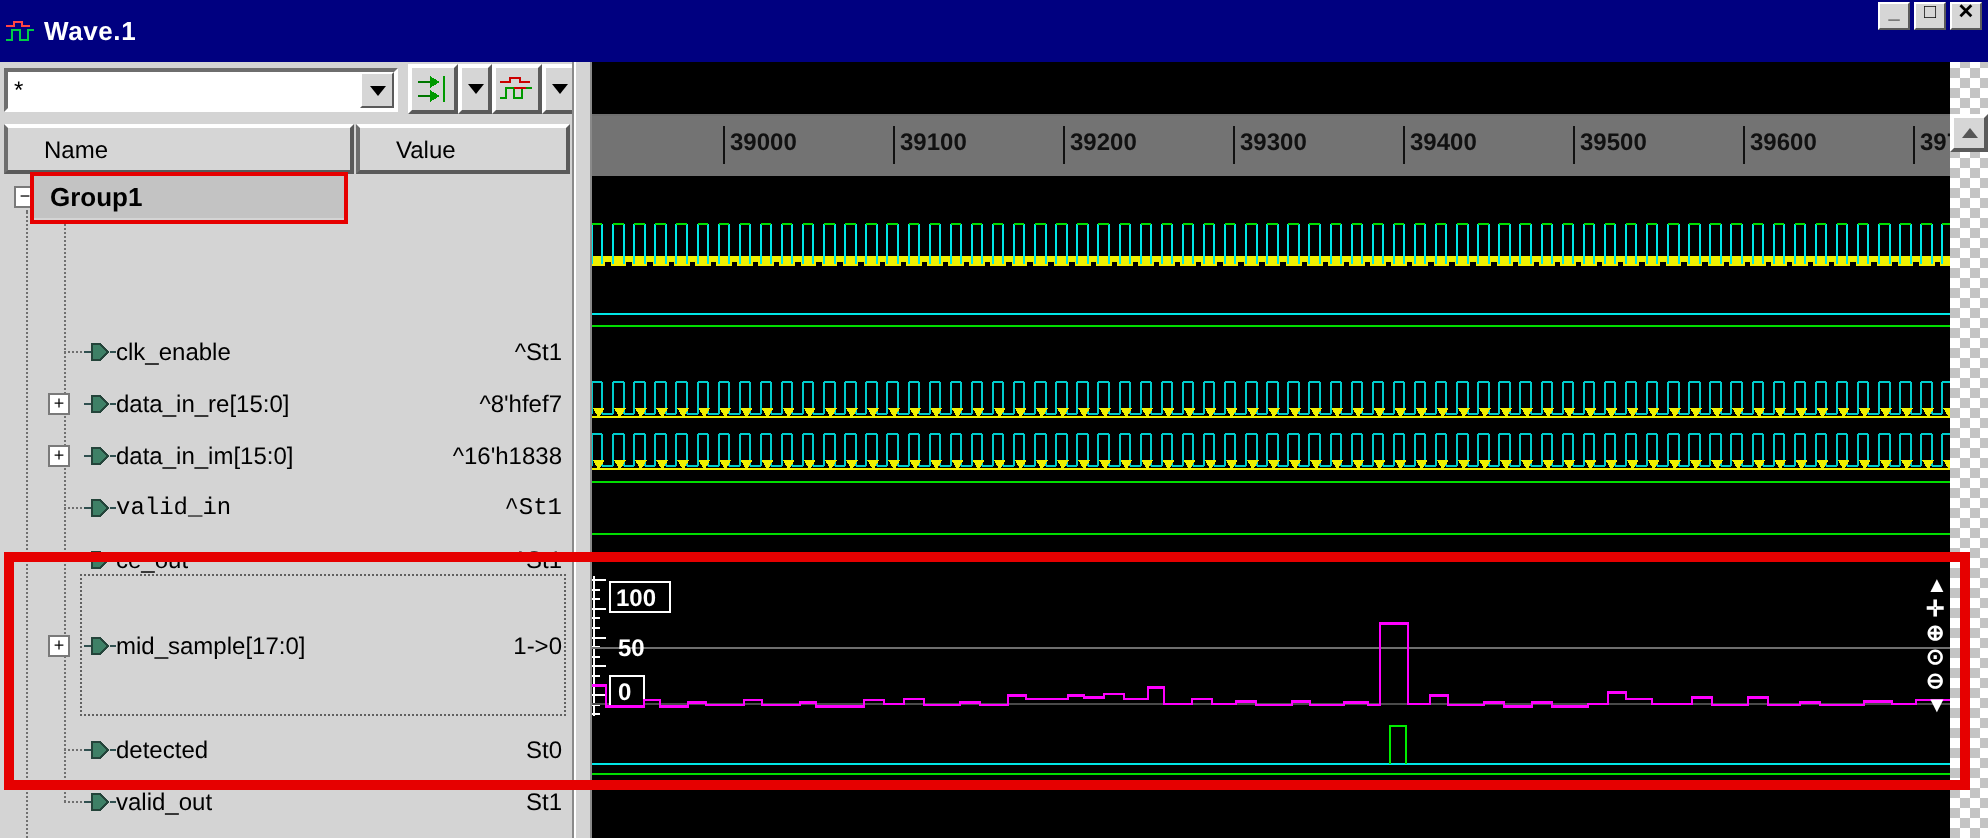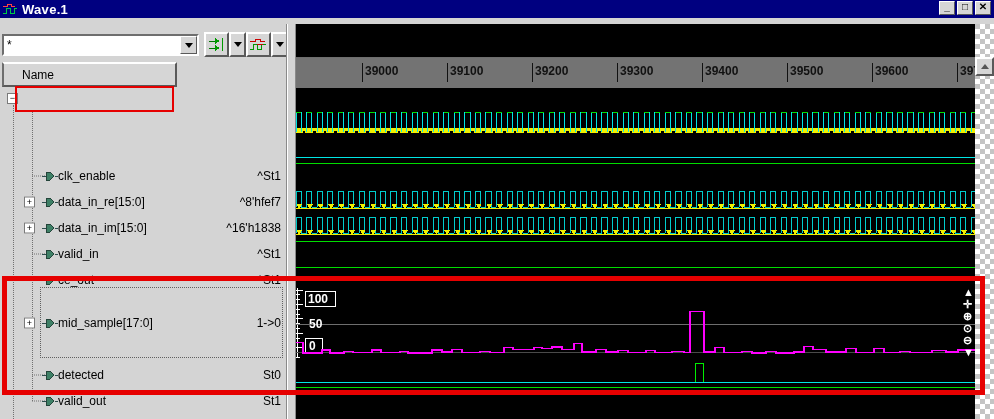--- a/index.html
+++ b/index.html
@@ -1,20 +1,20 @@
 <!DOCTYPE html>
 <html><head>
 <meta charset="utf-8">
 <style>
 *{margin:0;padding:0;box-sizing:border-box}
 html,body{width:994px;height:419px}
 body{position:relative;overflow:hidden;font-family:"Liberation Sans",sans-serif;background:#d4d4d4}
 svg{font-family:"Liberation Sans",sans-serif;shape-rendering:crispEdges}
 
-#titlebar{position:absolute;left:0;top:0;width:994px;height:18px;background:#000080;display:flex;align-items:center;color:#fff;z-index:6}
+#titlebar{position:absolute;left:0;top:0;width:994px;height:31px;background:#000080;display:flex;align-items:center;color:#fff;z-index:6}
 #titlebar .ttext{font-size:13px;font-weight:bold;margin-left:4px;letter-spacing:.3px}
 #titleicon{margin-left:2px;height:14px}
 .winbtns{position:absolute;right:3px;top:1px;display:flex;gap:2px}
 .wbtn{width:16px;height:14px;background:#d6d6d6;border:1px solid;border-color:#fff #5a5a5a #5a5a5a #fff;font-size:10px;line-height:10px;text-align:center;color:#000;font-weight:bold;overflow:hidden;cursor:default}
 #substrip{position:absolute;left:0;top:18px;width:994px;height:6px;background:#d4d4d4;z-index:1}
 
 #leftpanel{position:absolute;left:0;top:24px;width:286px;height:395px;background:#d4d4d4;z-index:2}
 #combo{position:absolute;left:2px;top:10px;width:197px;height:22px;border:2px solid;border-color:#6e6e6e #fff #fff #6e6e6e;background:#fff;display:flex}
 #cfield{flex:1;border:0;outline:none;font-size:12px;font-family:"Liberation Sans",sans-serif;padding-left:3px;background:#fff}
 .dropbtn{width:17px;background:#d6d6d6;border:1px solid;border-color:#fff #5a5a5a #5a5a5a #fff;display:flex;align-items:center;justify-content:center}
@@ -105,25 +105,29 @@
           <path d="M1 12h3v-5h4v5h4v-5h5" stroke="#009900" fill="none"></path>
           <path d="M8 7h6" stroke="#cc0000" fill="none"></path>
         </svg>
     </button>
     <button class="tbtn narrow">
         <span class="darr"></span>
       </button>
   </div>
 
   <div class="colhdr" id="hdrname">Name</div>
+  <div class="colhdr" id="hdrval">Value</div>
 
   <div id="tree">
     <div class="vline" id="vl1"></div>
     <div class="vline" id="vl2"></div>
     <div class="minusbox">−</div>
+    <div class="grouprow">
+      <span class="groupname">Group1</span>
+    </div>
       <div class="sigrow" style="top: 139px; height: 26px;">
         <div class="conn"></div>
         <span class="porticon"><svg width="16" height="10">
             <path d="M0 5H4M13 5H16" stroke="#2f4f4f"></path>
             <path d="M4 1H8L12 5L8 9H4Z" fill="#3e8066" stroke="#24443a"></path>
           </svg></span>
         <span class="signame">clk_enable</span>
         <span class="sigval">^St1</span>
       </div>
       <div class="sigrow" style="top: 165px; height: 26px;">
@@ -137,21 +141,21 @@
       </div>
       <div class="sigrow" style="top: 191px; height: 26px;">
         <div class="plusbox">+</div>
         <span class="porticon"><svg width="16" height="10">
             <path d="M0 5H4M13 5H16" stroke="#2f4f4f"></path>
             <path d="M4 1H8L12 5L8 9H4Z" fill="#3e8066" stroke="#24443a"></path>
           </svg></span>
         <span class="signame">data_in_im[15:0]</span>
         <span class="sigval">^16'h1838</span>
       </div>
-      <div class="sigrow" style="top: 217px; height: 26px;">
+      <div class="sigrow" style="top: 217px; height: 26px; font-family: Liberation Mono, monospace;">
         <div class="conn"></div>
         <span class="porticon"><svg width="16" height="10">
             <path d="M0 5H4M13 5H16" stroke="#2f4f4f"></path>
             <path d="M4 1H8L12 5L8 9H4Z" fill="#3e8066" stroke="#24443a"></path>
           </svg></span>
         <span class="signame">valid_in</span>
         <span class="sigval">^St1</span>
       </div>
       <div class="sigrow" style="top: 243px; height: 26px;">
         <div class="conn"></div>

